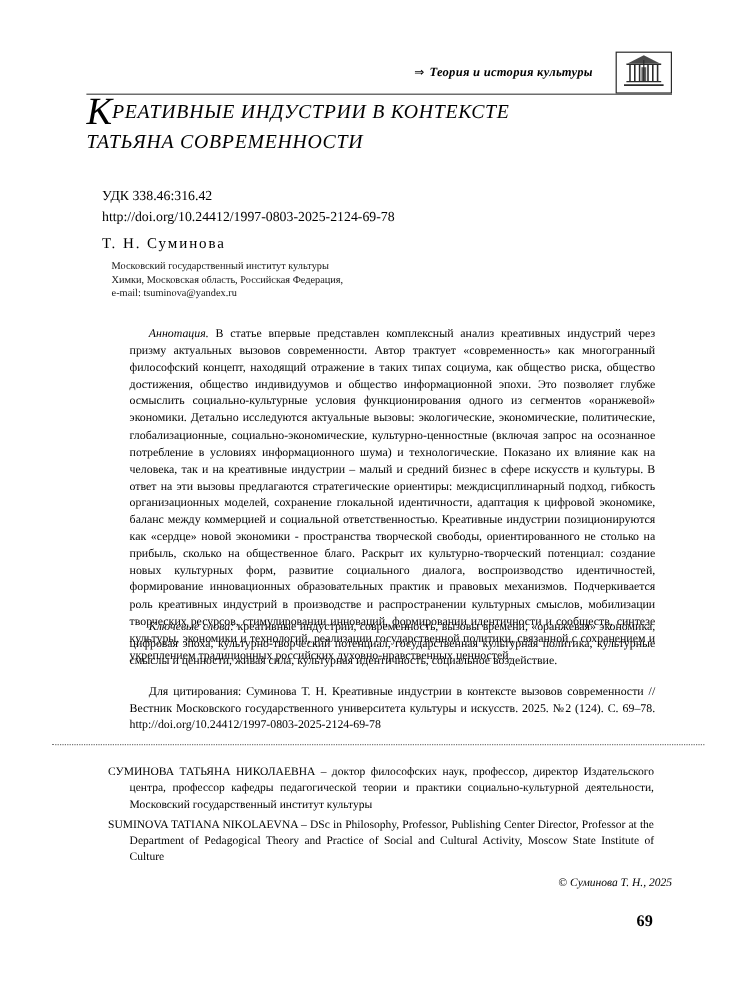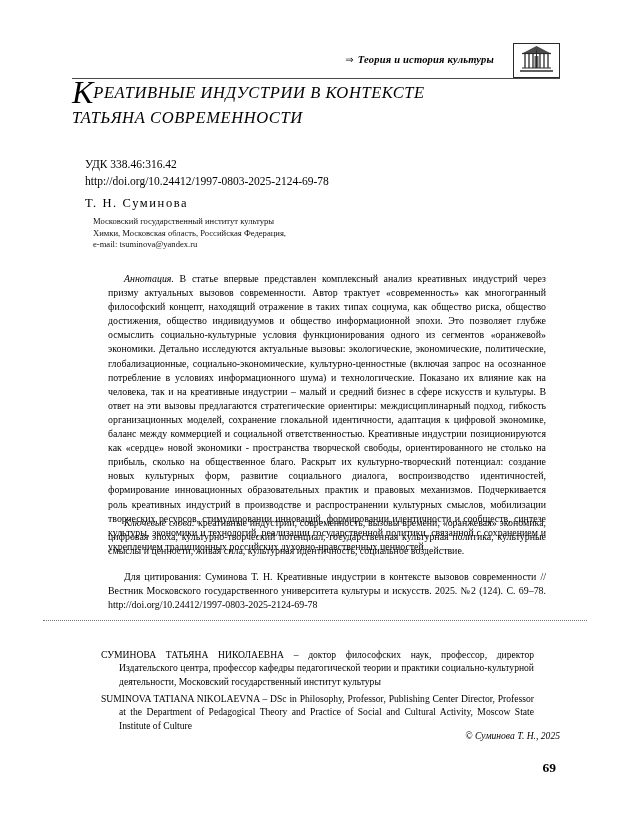--- a/index.html
+++ b/index.html
@@ -163,33 +163,33 @@
   .bio {
     position: absolute;
     left: 85px;
     width: 465px;
     font-size: 9.6px;
     line-height: 13.4px;
     text-align: justify;
   }
   .bio-ru { top: 632px; }
   .bio-en { top: 676px; }
-  .bio p { margin: 16px; padding-left: 18px; text-indent: -18px; }
+  .bio p { margin: 5px; padding-left: 18px; text-indent: -18px; }
 
   .copyright {
     position: absolute;
     top: 730px;
     right: 62px;
     font-size: 9.6px;
     font-style: italic;
   }
   .folio {
     position: absolute;
     top: 760px;
-    right: 66px;
+    right: 78px;
     font-size: 13.5px;
     font-weight: bold;
   }
 </style>
 </head>
 <body>
 
 <div class="page">
 
   <div class="header">

